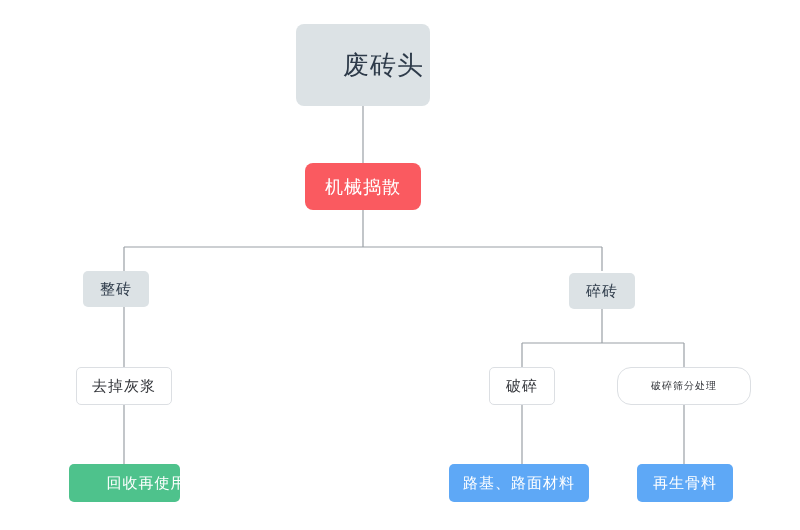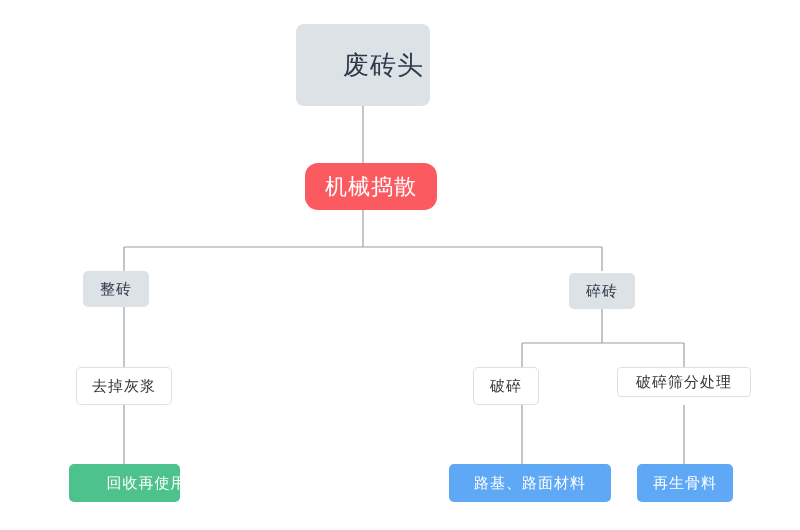--- a/index.html
+++ b/index.html
@@ -83,41 +83,41 @@
       <path d="M 602 307 L 602 343 M 522 343 L 684 343 M 522 343 L 522 367" fill="none" stroke="#9aa0a6" stroke-width="1.2"></path>
       <path d="M 684 343 L 684 367" fill="none" stroke="#9aa0a6" stroke-width="1.2"></path>
       <path d="M 124 405 L 124 464" fill="none" stroke="#9aa0a6" stroke-width="1.2"></path>
       <path d="M 522 405 L 522 464" fill="none" stroke="#9aa0a6" stroke-width="1.2"></path>
       <path d="M 684 405 L 684 464" fill="none" stroke="#9aa0a6" stroke-width="1.2"></path>
     </svg>
   <div id="node-layer">
       <div class="node v-grey" style="left: 296px; top: 24px; width: 134px; height: 82px; border-radius: 8px; font-size: 26px; padding-left: 41px;">
         <span class="node-label">废砖头</span>
       </div>
-      <div class="node v-red" style="left: 305px; top: 163px; width: 132px; height: 47px; border-radius: 13px; font-size: 22px;">
+      <div class="node v-red" style="left: 305px; top: 163px; width: 116px; height: 47px; border-radius: 8px; font-size: 18px;">
         <span class="node-label">机械捣散</span>
       </div>
       <div class="node v-grey" style="left: 83px; top: 271px; width: 66px; height: 36px; border-radius: 5px; font-size: 15px;">
         <span class="node-label">整砖</span>
       </div>
       <div class="node v-grey" style="left: 569px; top: 273px; width: 66px; height: 36px; border-radius: 5px; font-size: 15px;">
         <span class="node-label">碎砖</span>
       </div>
       <div class="node v-outline" style="left: 76px; top: 367px; width: 96px; height: 38px; border-radius: 5px; font-size: 15px;">
         <span class="node-label">去掉灰浆</span>
       </div>
-      <div class="node v-outline" style="left: 473px; top: 367px; width: 66px; height: 38px; border-radius: 5px; font-size: 15px;">
+      <div class="node v-outline" style="left: 489px; top: 367px; width: 66px; height: 38px; border-radius: 5px; font-size: 15px;">
         <span class="node-label">破碎</span>
       </div>
-      <div class="node v-outline" style="left: 617px; top: 367px; width: 134px; height: 30px; border-radius: 4px; font-size: 15px;">
+      <div class="node v-outline" style="left: 617px; top: 367px; width: 134px; height: 38px; border-radius: 14px; font-size: 10px;">
         <span class="node-label">破碎筛分处理</span>
       </div>
       <div class="node v-green" style="left: 69px; top: 464px; width: 111px; height: 38px; border-radius: 5px; font-size: 15px;">
         <span class="node-label">回收再使用</span>
       </div>
-      <div class="node v-blue" style="left: 449px; top: 464px; width: 162px; height: 38px; border-radius: 5px; font-size: 15px;">
+      <div class="node v-blue" style="left: 449px; top: 464px; width: 140px; height: 38px; border-radius: 5px; font-size: 15px;">
         <span class="node-label">路基、路面材料</span>
       </div>
       <div class="node v-blue" style="left: 637px; top: 464px; width: 96px; height: 38px; border-radius: 5px; font-size: 15px;">
         <span class="node-label">再生骨料</span>
       </div>
     </div>
 </div>
 
 </body></html>

